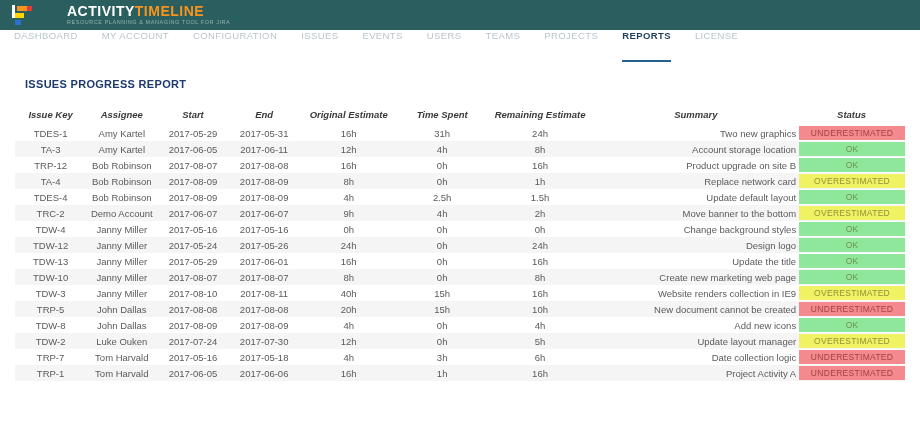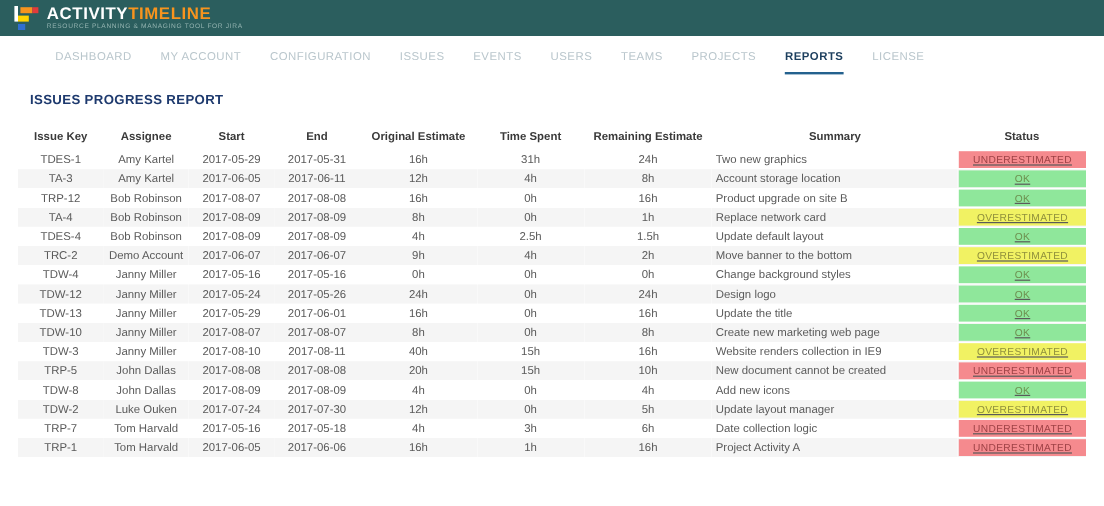--- a/index.html
+++ b/index.html
@@ -10,54 +10,54 @@
   .topbar { height: 30px; background: #2b5e5e; display: flex; align-items: center;
     justify-content: space-between; padding: 0 12px; }
   .brand { display: flex; align-items: center; gap: 6px; cursor: pointer; }
   .logo-mark { position: relative; width: 21px; height: 20px; }
   .logo-mark span { position: absolute; display: block; }
   .lm-axis { left: 0; top: 0; width: 3px; height: 13px; background: #ffffff; }
   .lm-b1a { left: 5px; top: 1px; width: 10px; height: 5px; background: #f7941e; }
   .lm-b1b { left: 15px; top: 1px; width: 5px; height: 5px; background: #e23b3b; }
   .lm-b2  { left: 3px; top: 8px; width: 9px; height: 5px; background: #ffd400; }
   .lm-b3  { left: 3px; top: 15px; width: 6px; height: 5px; background: #2f6fd0; }
-  .brand-text-wrap { line-height: 1; }
+  .brand-text-wrap { line-height: 1; margin-left: 28px; }
   .brand-name { font-size: 14px; font-weight: bold; letter-spacing: 0.5px; color: #ffffff; }
   .brand-name .secondary { color: #f7941e; }
   .brand-tagline { font-size: 5.5px; color: #93b3b0; letter-spacing: 0.55px; margin-top: 2px;
     text-transform: uppercase; }
   .topbar-right { display: flex; align-items: center; gap: 12px; margin-right: 24px; }
   .user-label { color: #ffffff; font-size: 8px; font-weight: bold; letter-spacing: 1px; cursor: pointer; }
   .avatar { width: 20px; height: 20px; border-radius: 50%; cursor: pointer;
     background: radial-gradient(circle at 40% 65%, #f2f5f6 0 45%, #c6d3d8 70%); }
   .gear { color: #ffffff; font-size: 15px; line-height: 1; cursor: pointer; }
   .help { width: 16px; height: 16px; border: 1.4px solid #ffffff; border-radius: 50%;
     color: #ffffff; font-size: 10px; display: flex; align-items: center; justify-content: center;
     cursor: pointer; font-weight: bold; }
 
   
-  .nav { display: flex; align-items: flex-end; gap: 24px; padding: 0 14px; height: 32px; margin-left: 32px; }
+  .nav { display: flex; gap: 24px; padding: 0 14px; height: 32px; }
   .nav-item { font-size: 9.5px; letter-spacing: 0.4px; color: #b9c6cc; padding-bottom: 7px;
     cursor: pointer; text-transform: uppercase; border-bottom: 2px solid transparent; }
   .nav-item.active { color: #1d3f5e; font-weight: bold; border-bottom-color: #24618e; }
 
   
   .page-title { margin: 16px 0 0 14px; font-size: 11px; font-weight: bold; color: #1e3a6e;
     letter-spacing: 0.3px; text-transform: uppercase; padding-left: 11px; }
 
   
   .report-table { width: 890px; margin: 16px auto 0 15px; border-collapse: collapse;
     table-layout: fixed; }
   .report-table th { font-size: 9.5px; font-weight: bold; color: #3a3a3a; text-align: center;
-    padding: 3px 2px 5px; white-space: nowrap; overflow: hidden; }
+    padding: 3px 2px 5px; white-space: nowrap; overflow: hidden; font-style: italic; }
   .report-table td { font-size: 9.5px; color: #5a5a5a; text-align: center; height: 16px;
     padding: 0 2px; white-space: nowrap; overflow: hidden; }
   .report-table tbody tr:nth-child(even) { background: #f5f5f5; }
-  .report-table td.summary-cell { text-align: left; padding-left: 3px; }
-  .report-table td.cell-status { padding: 0 0 0 1px; text-decoration: underline; }
+  .report-table td.summary-cell { text-align: right; padding-left: 3px; }
+  .report-table td.cell-status { padding: 0 0 0 1px; }
   .badge { display: block; margin: 1px 0; height: 14px; line-height: 14px; font-size: 8.5px;
     text-align: center; letter-spacing: 0.3px; }
 </style>
 </head>
 <body>
 
 <div class="topbar">
   <div class="brand">
     <div class="logo-mark">
       <span class="lm-axis"></span>

